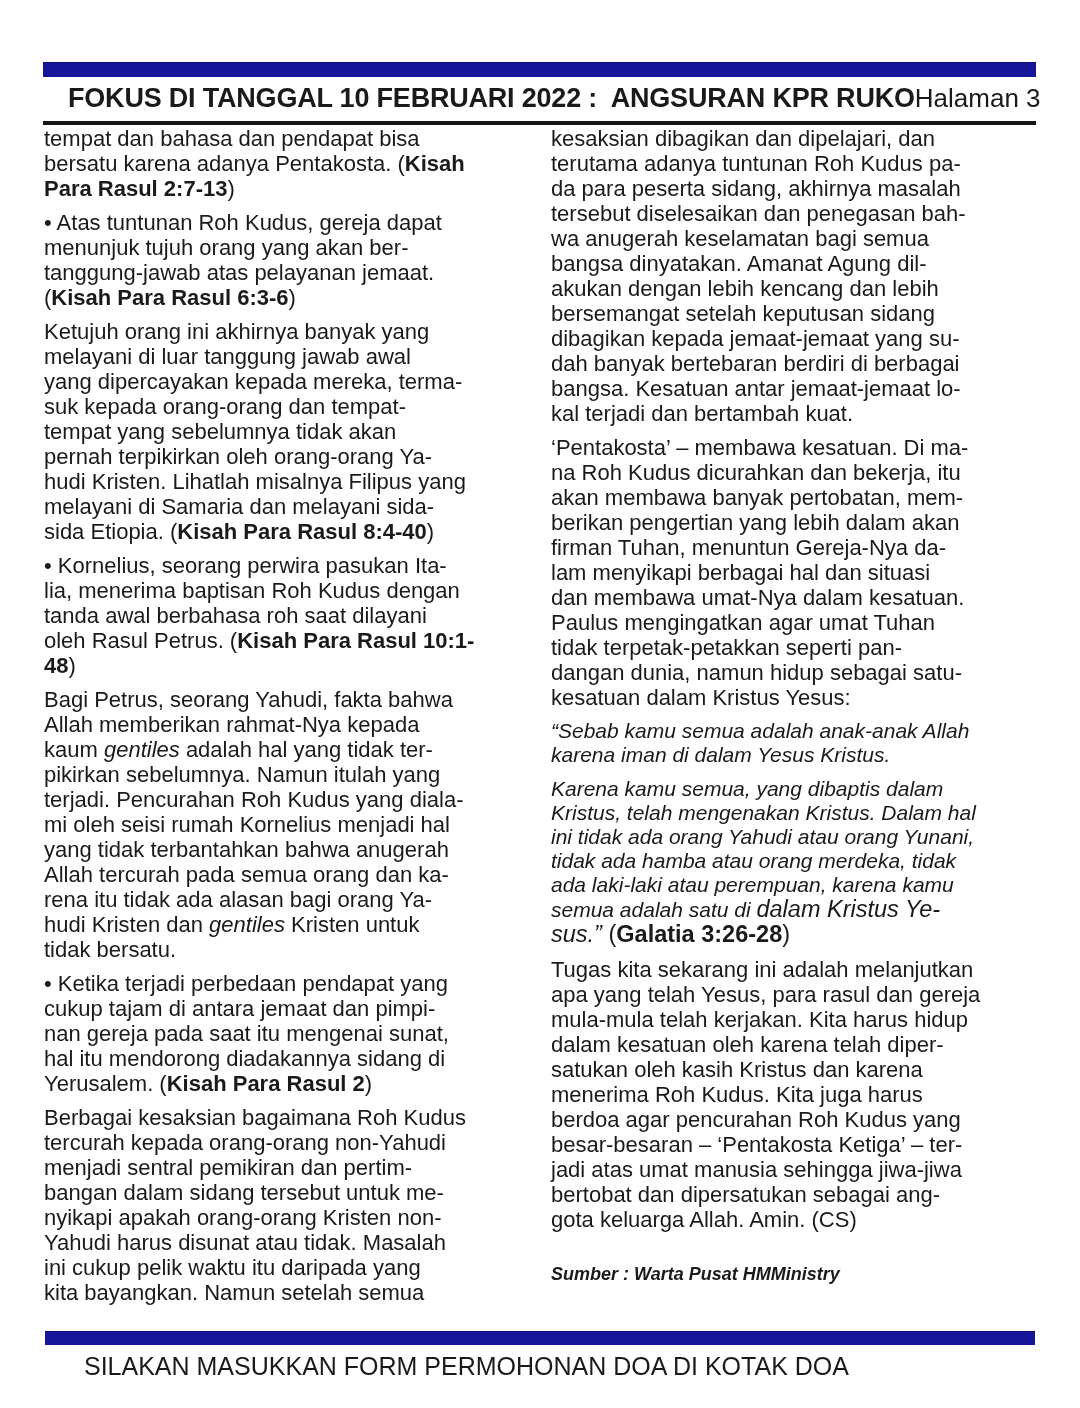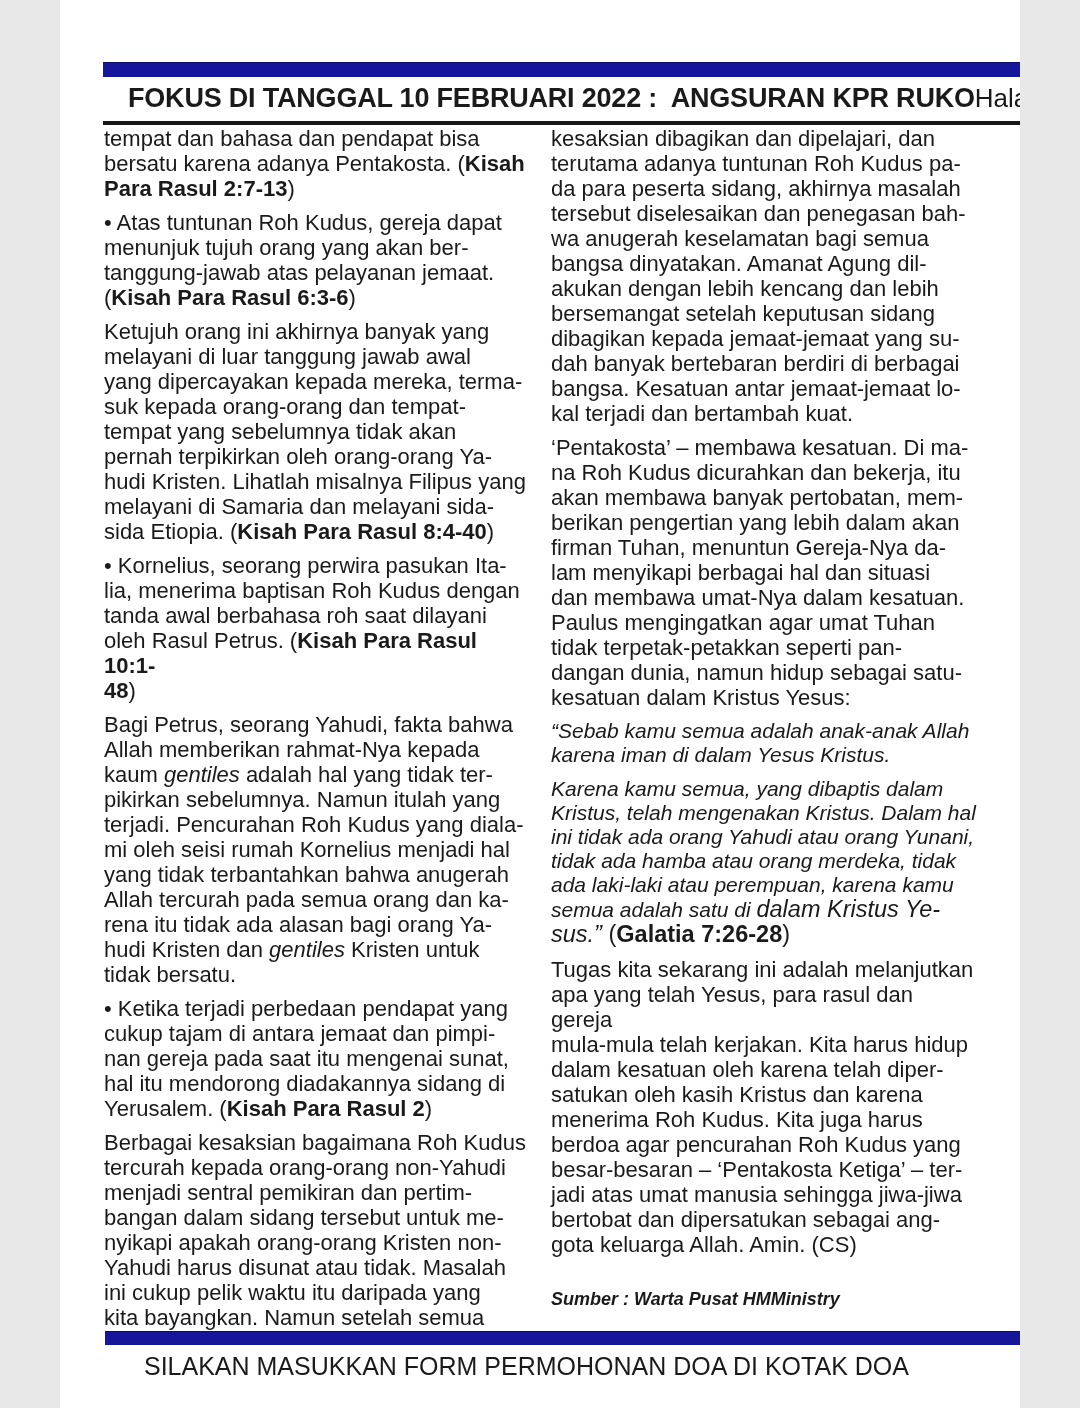--- a/index.html
+++ b/index.html
@@ -1,19 +1,19 @@
 <!DOCTYPE html>
 <html><head>
 <meta charset="utf-8">
 <style>
   html,body { margin:0; padding:0; }
   body { background:#e8e8e8; }
   .page {
     position:relative;
-    width:960px; height:1408px;
+    width:1080px; height:1408px;
     margin:0 auto;
     background:#ffffff;
     font-family:"Liberation Sans", sans-serif;
     color:#1a1a1a;
     overflow:hidden;
   }
   .masthead { position:absolute; top:62px; left:43px; width:993px; }
   .masthead-bar { height:14px; background:#16169b; border-top:1px solid #0d0d6e; }
   .masthead-row {
     display:flex; justify-content:space-between; align-items:baseline;
@@ -127,21 +127,21 @@
 dangan dunia, namun hidup sebagai satu-
 kesatuan dalam Kristus Yesus:</span></p>
         <p class="para quote"><span>“Sebab kamu semua adalah anak-anak Allah
 karena iman di dalam Yesus Kristus.</span></p>
         <p class="para quote"><span>Karena kamu semua, yang dibaptis dalam
 Kristus, telah mengenakan Kristus.  Dalam hal
 ini tidak ada orang Yahudi atau orang Yunani,
 tidak ada hamba atau orang merdeka, tidak
 ada laki-laki atau perempuan, karena kamu
 semua adalah satu di </span><span class="lg">dalam Kristus Ye-
-sus.” </span><span class="r lg">(</span><span class="b r lg">Galatia 7:26-28</span><span class="r lg">)</span></p>
+sus.” </span><span class="r lg">(</span><span class="b r lg">Galatia 3:26-28</span><span class="r lg">)</span></p>
         <p class="para body"><span>Tugas kita sekarang ini adalah melanjutkan
 apa yang telah Yesus, para rasul dan gereja
 mula-mula telah kerjakan. Kita harus hidup
 dalam kesatuan oleh karena telah diper-
 satukan oleh kasih Kristus dan karena
 menerima Roh Kudus. Kita juga harus
 berdoa agar pencurahan Roh Kudus yang
 besar-besaran – ‘Pentakosta Ketiga’ – ter-
 jadi atas umat manusia sehingga jiwa-jiwa
 bertobat dan dipersatukan sebagai ang-

